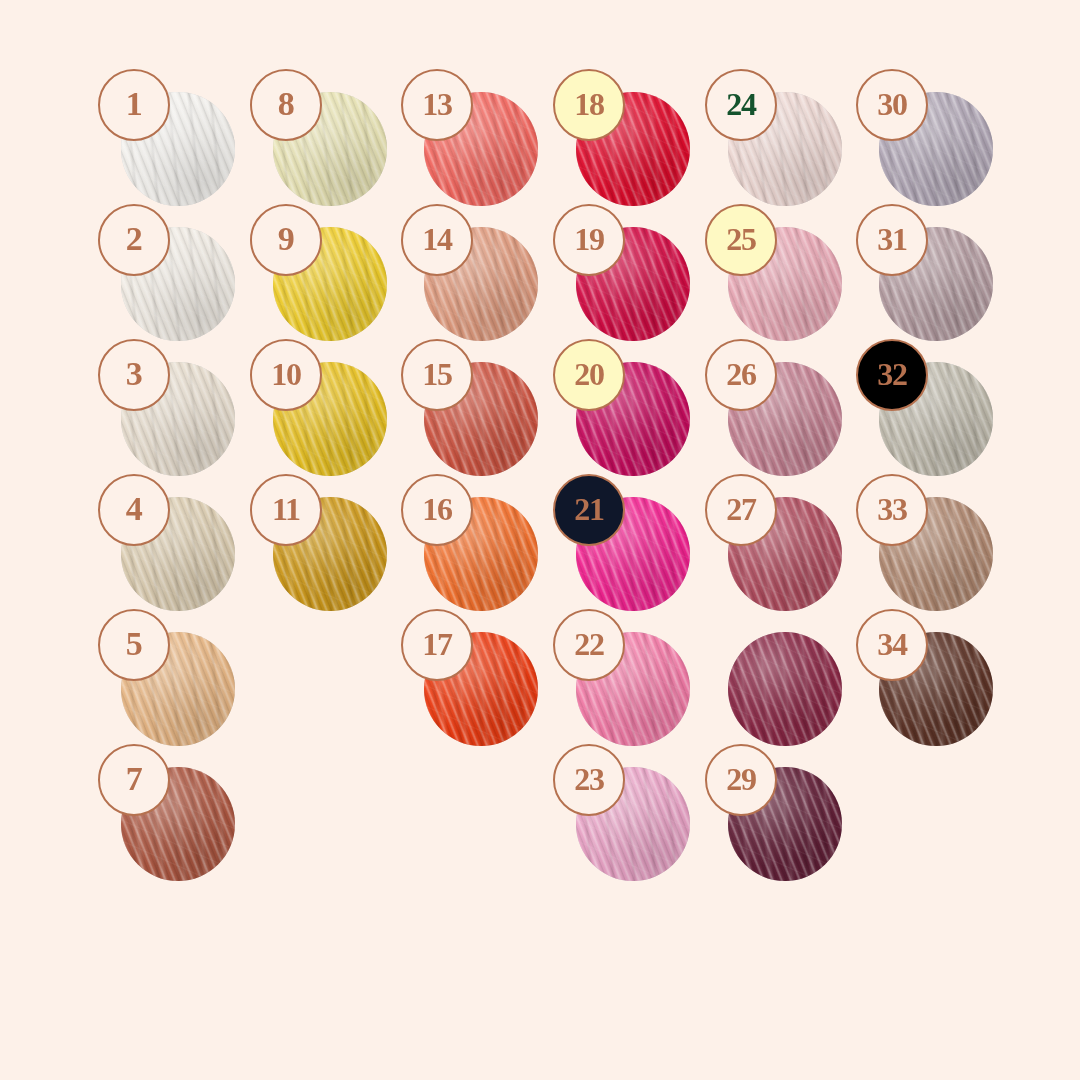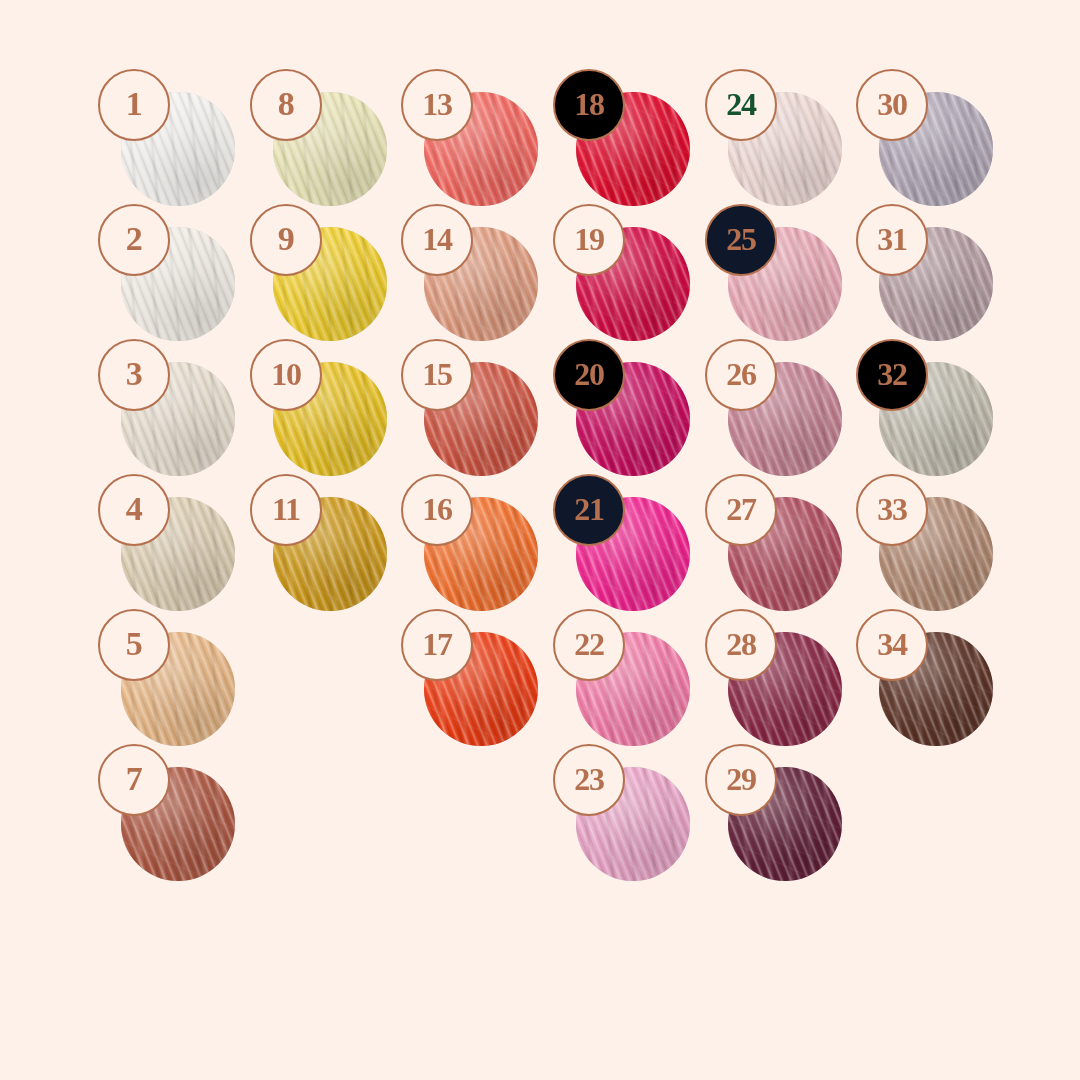--- a/index.html
+++ b/index.html
@@ -318,21 +318,21 @@
         </div>
       </div>
       <div class="swatch-cell" style="left: 553px; top: 69px;">
         <div class="yarn-disc" style="width: 114px; height: 114px;">
           <div class="yarn-base" style="background: rgb(226, 11, 44);"></div>
           <div class="yarn-threads"></div>
           <div class="yarn-plies"></div>
           <div class="yarn-shade"></div>
           <div class="yarn-fuzz"></div>
         </div>
-        <div class="number-badge" style="width: 72px; height: 72px; background: #000000; border-color: rgb(181, 113, 79);">
+        <div class="number-badge" style="width: 72px; height: 72px; background: #fef9c3; border-color: rgb(181, 113, 79);">
           <span class="badge-number wide" style="color: rgb(181, 113, 79);">18</span>
         </div>
       </div>
       <div class="swatch-cell" style="left: 553px; top: 204px;">
         <div class="yarn-disc" style="width: 114px; height: 114px;">
           <div class="yarn-base" style="background: rgb(212, 11, 68);"></div>
           <div class="yarn-threads"></div>
           <div class="yarn-plies"></div>
           <div class="yarn-shade"></div>
           <div class="yarn-fuzz"></div>
@@ -342,21 +342,21 @@
         </div>
       </div>
       <div class="swatch-cell" style="left: 553px; top: 339px;">
         <div class="yarn-disc" style="width: 114px; height: 114px;">
           <div class="yarn-base" style="background: rgb(200, 11, 94);"></div>
           <div class="yarn-threads"></div>
           <div class="yarn-plies"></div>
           <div class="yarn-shade"></div>
           <div class="yarn-fuzz"></div>
         </div>
-        <div class="number-badge" style="width: 72px; height: 72px; background: #000000; border-color: rgb(181, 113, 79);">
+        <div class="number-badge" style="width: 72px; height: 72px; background: #fef9c3; border-color: rgb(181, 113, 79);">
           <span class="badge-number wide" style="color: rgb(181, 113, 79);">20</span>
         </div>
       </div>
       <div class="swatch-cell" style="left: 553px; top: 474px;">
         <div class="yarn-disc" style="width: 114px; height: 114px;">
           <div class="yarn-base" style="background: rgb(243, 34, 144);"></div>
           <div class="yarn-threads"></div>
           <div class="yarn-plies"></div>
           <div class="yarn-shade"></div>
           <div class="yarn-fuzz"></div>
@@ -402,21 +402,21 @@
         </div>
       </div>
       <div class="swatch-cell" style="left: 705px; top: 204px;">
         <div class="yarn-disc" style="width: 114px; height: 114px;">
           <div class="yarn-base" style="background: rgb(232, 167, 180);"></div>
           <div class="yarn-threads"></div>
           <div class="yarn-plies"></div>
           <div class="yarn-shade"></div>
           <div class="yarn-fuzz"></div>
         </div>
-        <div class="number-badge" style="width: 72px; height: 72px; background: #0f172a; border-color: rgb(181, 113, 79);">
+        <div class="number-badge" style="width: 72px; height: 72px; background: #fef9c3; border-color: rgb(181, 113, 79);">
           <span class="badge-number wide" style="color: rgb(181, 113, 79);">25</span>
         </div>
       </div>
       <div class="swatch-cell" style="left: 705px; top: 339px;">
         <div class="yarn-disc" style="width: 114px; height: 114px;">
           <div class="yarn-base" style="background: rgb(195, 128, 145);"></div>
           <div class="yarn-threads"></div>
           <div class="yarn-plies"></div>
           <div class="yarn-shade"></div>
           <div class="yarn-fuzz"></div>
@@ -437,23 +437,20 @@
           <span class="badge-number wide" style="color: rgb(181, 113, 79);">27</span>
         </div>
       </div>
       <div class="swatch-cell" style="left: 705px; top: 609px;">
         <div class="yarn-disc" style="width: 114px; height: 114px;">
           <div class="yarn-base" style="background: rgb(138, 39, 69);"></div>
           <div class="yarn-threads"></div>
           <div class="yarn-plies"></div>
           <div class="yarn-shade"></div>
           <div class="yarn-fuzz"></div>
-        </div>
-        <div class="number-badge" style="width: 72px; height: 72px; background: rgb(253, 241, 233); border-color: rgb(181, 113, 79);">
-          <span class="badge-number wide" style="color: rgb(181, 113, 79);">28</span>
         </div>
       </div>
       <div class="swatch-cell" style="left: 705px; top: 744px;">
         <div class="yarn-disc" style="width: 114px; height: 114px;">
           <div class="yarn-base" style="background: rgb(99, 32, 56);"></div>
           <div class="yarn-threads"></div>
           <div class="yarn-plies"></div>
           <div class="yarn-shade"></div>
           <div class="yarn-fuzz"></div>
         </div>

